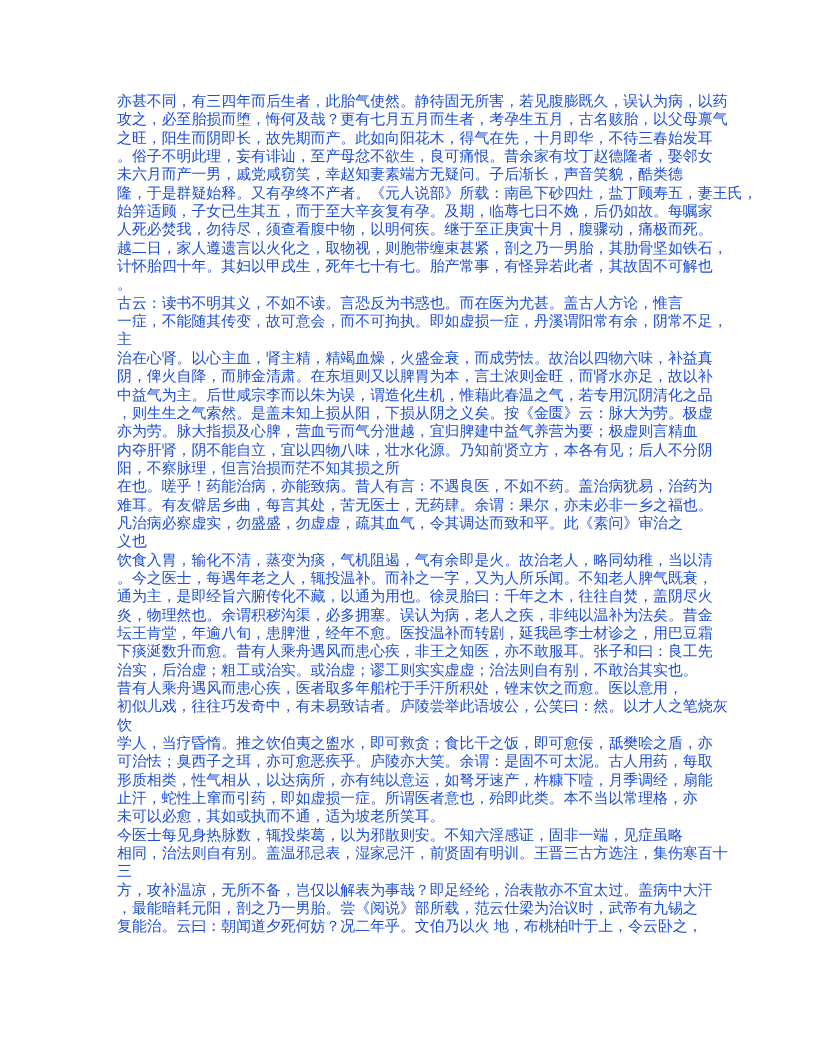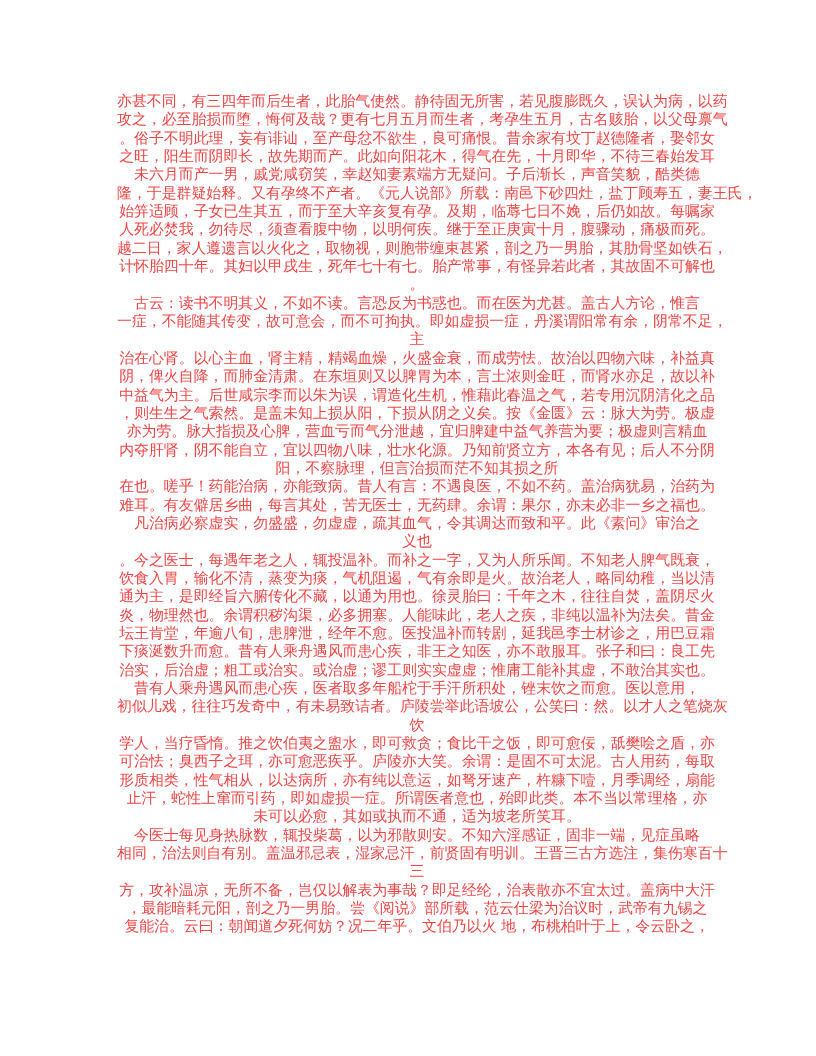--- a/index.html
+++ b/index.html
@@ -5,33 +5,32 @@
   html, body { margin: 0; padding: 0; background: #ffffff; }
   body { width: 816px; height: 1056px; position: relative; overflow: hidden; }
   .page {
     position: absolute;
     left: 117px;
     top: 92px;
     width: 600px;
     font-family: "DejaVu Serif", "Liberation Serif", serif;
     font-size: 14.9px;
     line-height: 18.35px;
-    color: #ef4444;
-    text-align: center;
+    color: #1d4ed8;
   }
   .line { white-space: nowrap; height: 18.35px; }
 </style>
 </head>
 <body>
 
 <div class="page">
   <div class="line">亦甚不同，有三四年而后生者，此胎气使然。静待固无所害，若见腹膨既久，误认为病，以药</div>
   <div class="line">攻之，必至胎损而堕，悔何及哉？更有七月五月而生者，考孕生五月，古名赅胎，以父母禀气</div>
+  <div class="line">之旺，阳生而阴即长，故先期而产。此如向阳花木，得气在先，十月即华，不待三春始发耳</div>
   <div class="line">。俗子不明此理，妄有诽讪，至产母忿不欲生，良可痛恨。昔余家有坟丁赵德隆者，娶邻女</div>
-  <div class="line">之旺，阳生而阴即长，故先期而产。此如向阳花木，得气在先，十月即华，不待三春始发耳</div>
   <div class="line">未六月而产一男，戚党咸窃笑，幸赵知妻素端方无疑问。子后渐长，声音笑貌，酷类德</div>
   <div class="line">隆，于是群疑始释。又有孕终不产者。《元人说部》所载：南邑下砂四灶，盐丁顾寿五，妻王氏，</div>
   <div class="line">始笄适顾，子女已生其五，而于至大辛亥复有孕。及期，临蓐七日不娩，后仍如故。每嘱家</div>
   <div class="line">人死必焚我，勿待尽，须查看腹中物，以明何疾。继于至正庚寅十月，腹骤动，痛极而死。</div>
   <div class="line">越二日，家人遵遗言以火化之，取物视，则胞带缠束甚紧，剖之乃一男胎，其肋骨坚如铁石，</div>
   <div class="line">计怀胎四十年。其妇以甲戌生，死年七十有七。胎产常事，有怪异若此者，其故固不可解也</div>
   <div class="line">。</div>
   <div class="line">古云：读书不明其义，不如不读。言恐反为书惑也。而在医为尤甚。盖古人方论，惟言</div>
   <div class="line">一症，不能随其传变，故可意会，而不可拘执。即如虚损一症，丹溪谓阳常有余，阴常不足，</div>
   <div class="line">主</div>
@@ -39,27 +38,27 @@
   <div class="line">阴，俾火自降，而肺金清肃。在东垣则又以脾胃为本，言土浓则金旺，而肾水亦足，故以补</div>
   <div class="line">中益气为主。后世咸宗李而以朱为误，谓造化生机，惟藉此春温之气，若专用沉阴清化之品</div>
   <div class="line">，则生生之气索然。是盖未知上损从阳，下损从阴之义矣。按《金匮》云：脉大为劳。极虚</div>
   <div class="line">亦为劳。脉大指损及心脾，营血亏而气分泄越，宜归脾建中益气养营为要；极虚则言精血</div>
   <div class="line">内夺肝肾，阴不能自立，宜以四物八味，壮水化源。乃知前贤立方，本各有见；后人不分阴</div>
   <div class="line">阳，不察脉理，但言治损而茫不知其损之所</div>
   <div class="line">在也。嗟乎！药能治病，亦能致病。昔人有言：不遇良医，不如不药。盖治病犹易，治药为</div>
   <div class="line">难耳。有友僻居乡曲，每言其处，苦无医士，无药肆。余谓：果尔，亦未必非一乡之福也。</div>
   <div class="line">凡治病必察虚实，勿盛盛，勿虚虚，疏其血气，令其调达而致和平。此《素问》审治之</div>
   <div class="line">义也</div>
+  <div class="line">饮食入胃，输化不清，蒸变为痰，气机阻遏，气有余即是火。故治老人，略同幼稚，当以清</div>
   <div class="line">。今之医士，每遇年老之人，辄投温补。而补之一字，又为人所乐闻。不知老人脾气既衰，</div>
-  <div class="line">饮食入胃，输化不清，蒸变为痰，气机阻遏，气有余即是火。故治老人，略同幼稚，当以清</div>
   <div class="line">通为主，是即经旨六腑传化不藏，以通为用也。徐灵胎曰：千年之木，往往自焚，盖阴尽火</div>
-  <div class="line">炎，物理然也。余谓积秽沟渠，必多拥塞。人能味此，老人之疾，非纯以温补为法矣。昔金</div>
+  <div class="line">炎，物理然也。余谓积秽沟渠，必多拥塞。误认为病，老人之疾，非纯以温补为法矣。昔金</div>
   <div class="line">坛王肯堂，年逾八旬，患脾泄，经年不愈。医投温补而转剧，延我邑李士材诊之，用巴豆霜</div>
   <div class="line">下痰涎数升而愈。昔有人乘舟遇风而患心疾，非王之知医，亦不敢服耳。张子和曰：良工先</div>
-  <div class="line">治实，后治虚；粗工或治实。或治虚；谬工则实实虚虚；惟庸工能补其虚，不敢治其实也。</div>
+  <div class="line">治实，后治虚；粗工或治实。或治虚；谬工则实实虚虚；治法则自有别，不敢治其实也。</div>
   <div class="line">昔有人乘舟遇风而患心疾，医者取多年船柁于手汗所积处，锉末饮之而愈。医以意用，</div>
   <div class="line">初似儿戏，往往巧发奇中，有未易致诘者。庐陵尝举此语坡公，公笑曰：然。以才人之笔烧灰</div>
   <div class="line">饮</div>
   <div class="line">学人，当疗昏惰。推之饮伯夷之盥水，即可救贪；食比干之饭，即可愈佞，舐樊哙之盾，亦</div>
   <div class="line">可治怯；臭西子之珥，亦可愈恶疾乎。庐陵亦大笑。余谓：是固不可太泥。古人用药，每取</div>
   <div class="line">形质相类，性气相从，以达病所，亦有纯以意运，如弩牙速产，杵糠下噎，月季调经，扇能</div>
   <div class="line">止汗，蛇性上窜而引药，即如虚损一症。所谓医者意也，殆即此类。本不当以常理格，亦</div>
   <div class="line">未可以必愈，其如或执而不通，适为坡老所笑耳。</div>
   <div class="line">今医士每见身热脉数，辄投柴葛，以为邪散则安。不知六淫感证，固非一端，见症虽略</div>
   <div class="line">相同，治法则自有别。盖温邪忌表，湿家忌汗，前贤固有明训。王晋三古方选注，集伤寒百十</div>

